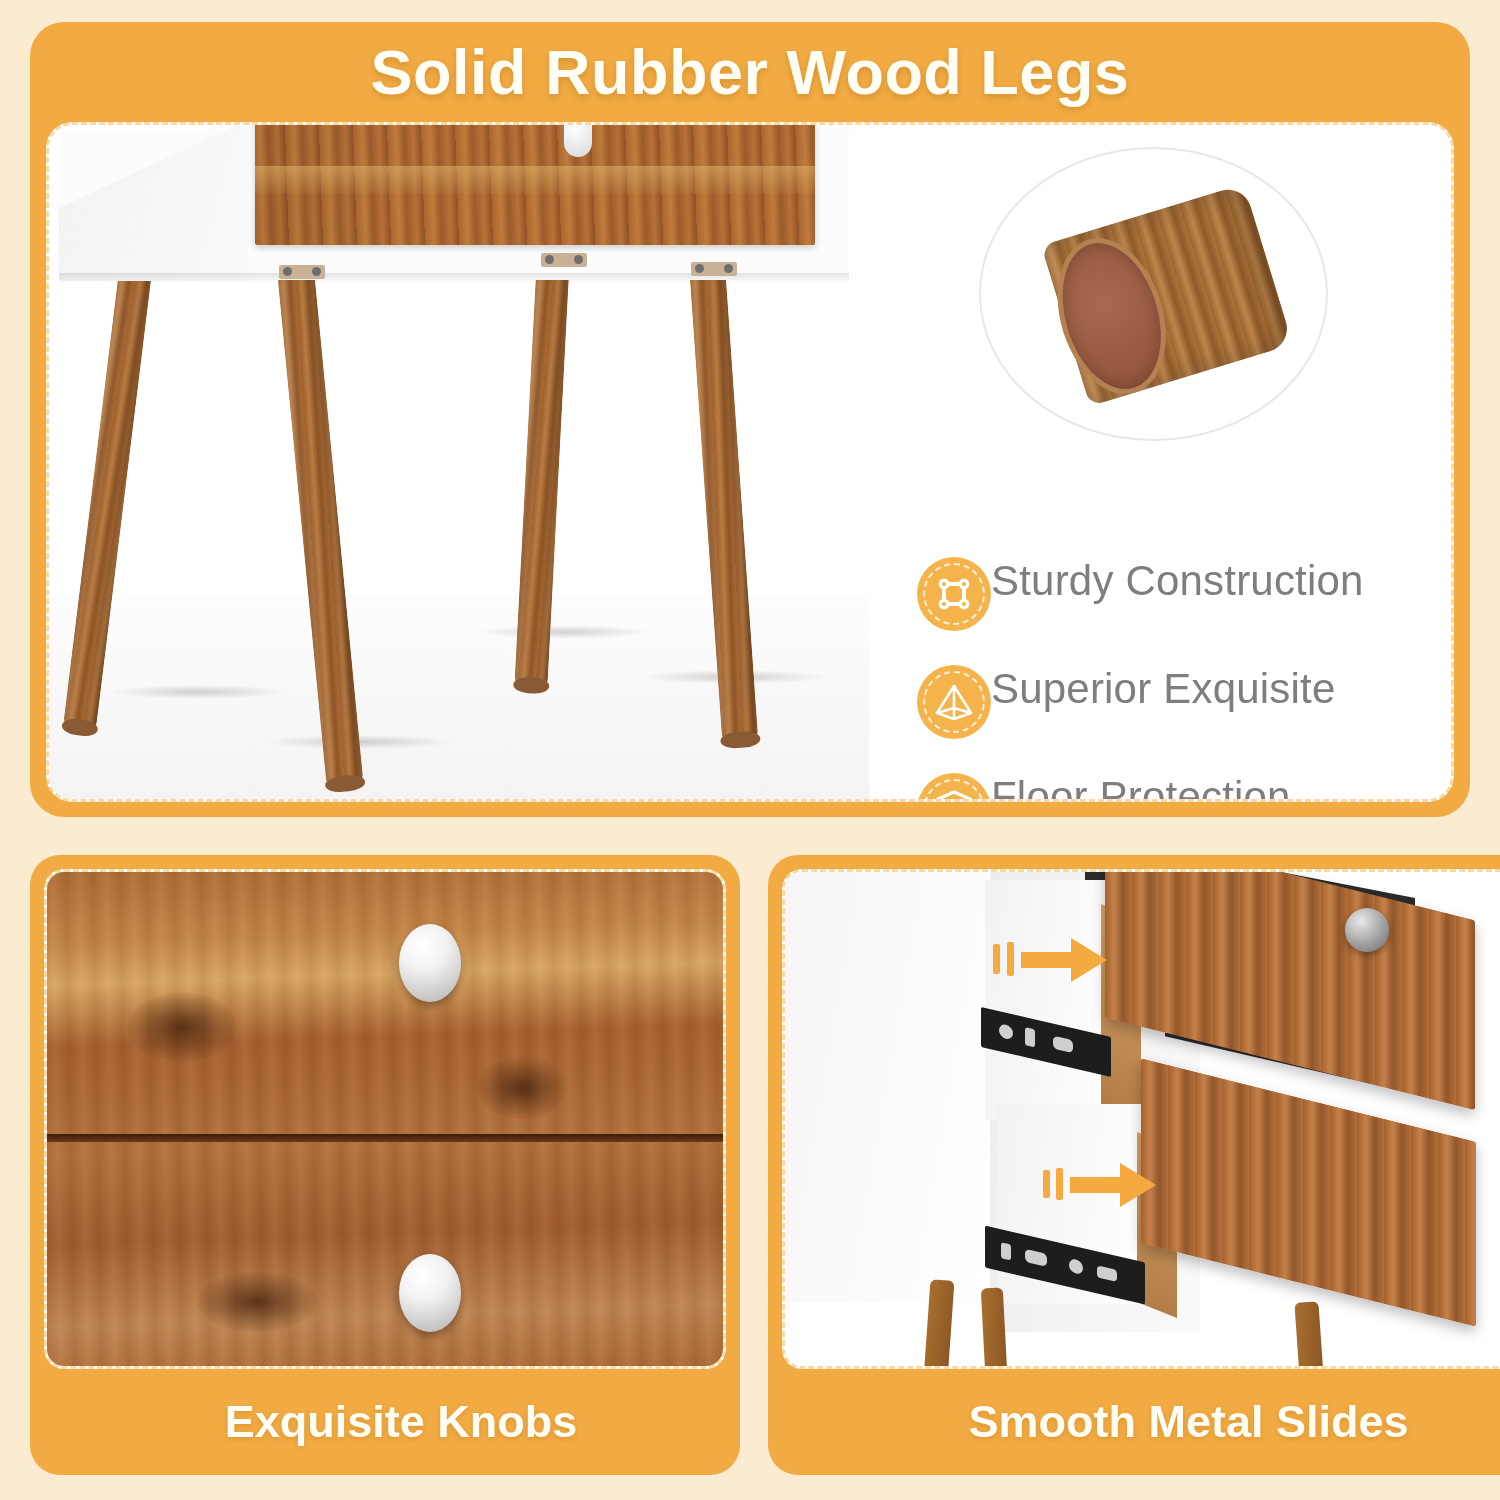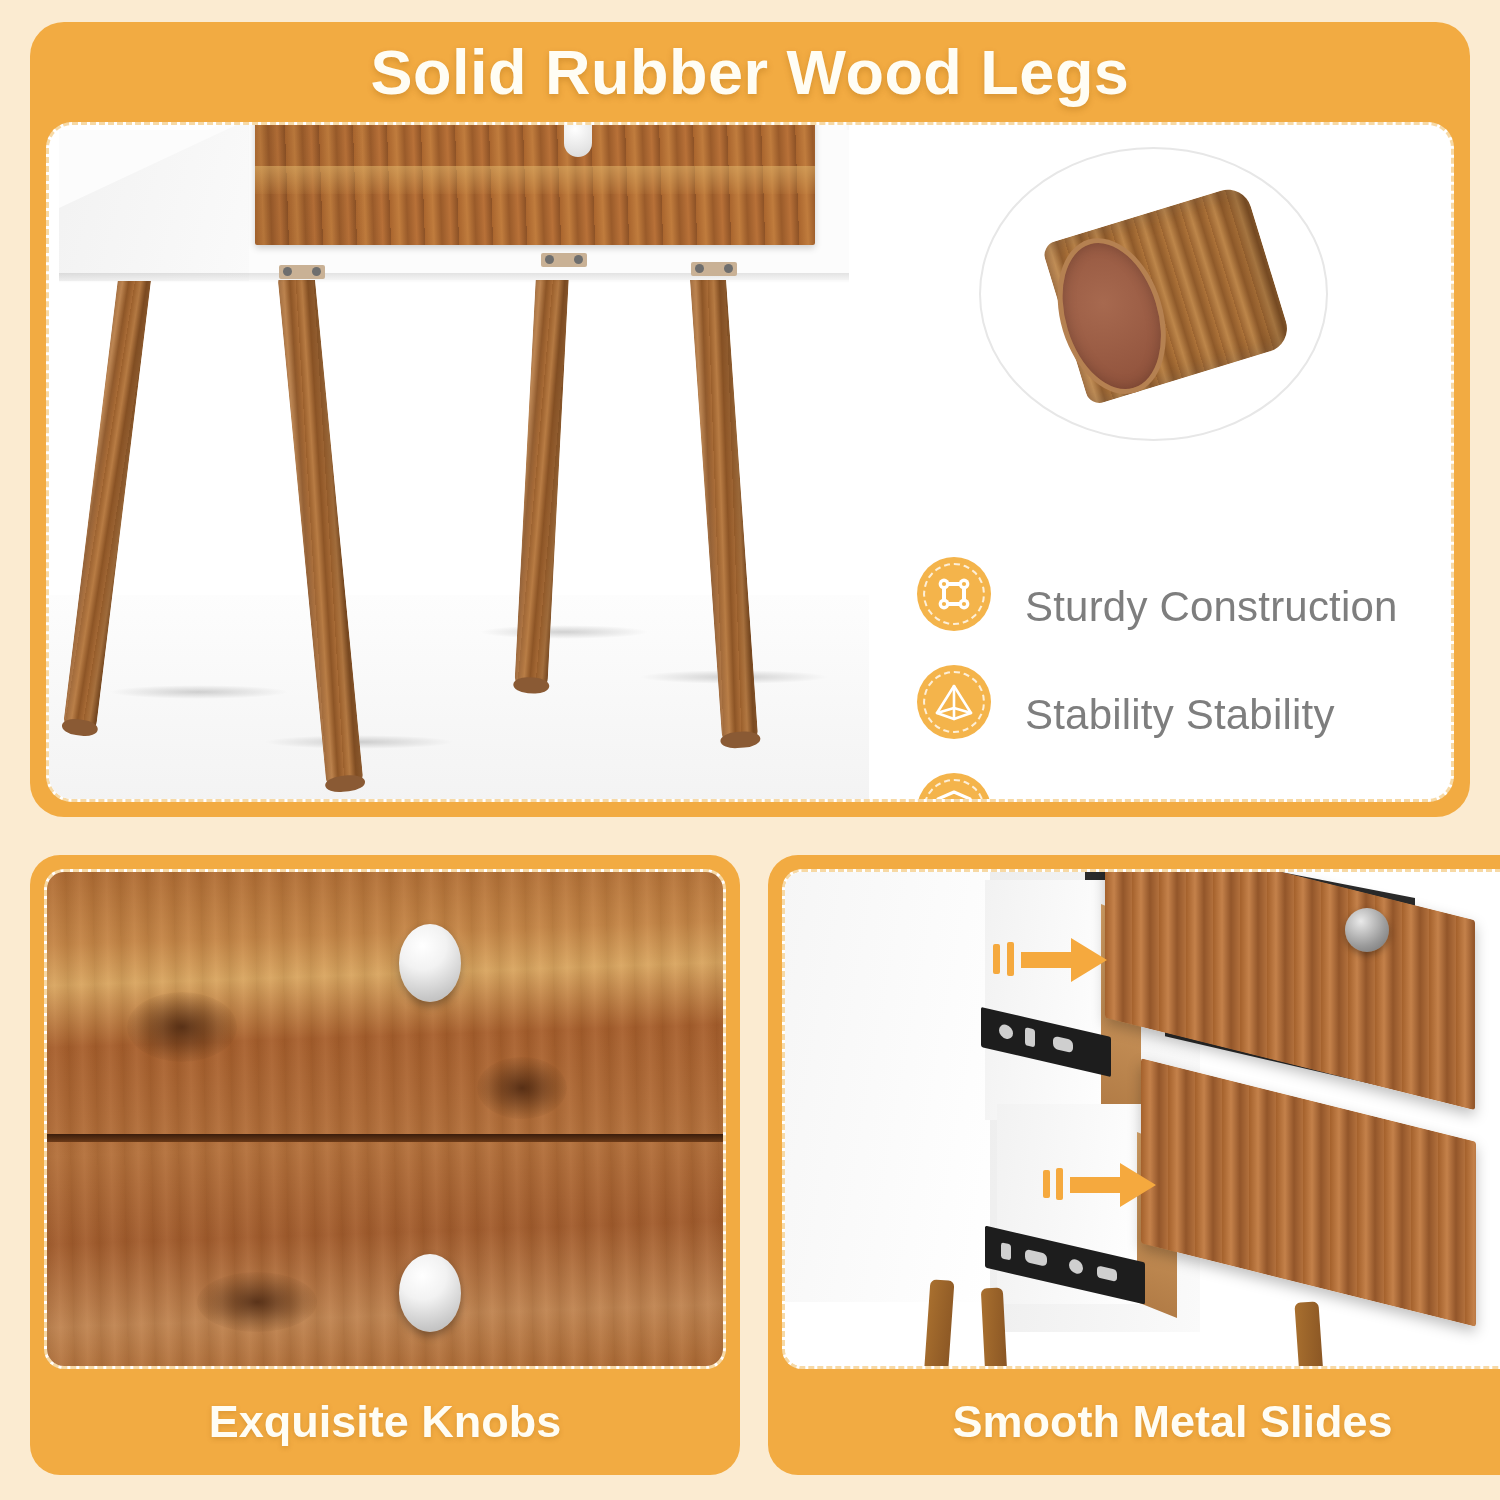--- a/index.html
+++ b/index.html
@@ -116,21 +116,21 @@
     border-radius:50%;
     box-shadow:inset 0 0 14px rgba(0,0,0,.22);
     border:5px solid #b58151;
   }
 
   
   .features{
     position:absolute;left:868px;top:432px;width:530px;
     display:flex;flex-direction:column;gap:34px;
   }
-  .feat{display:flex;align-items:flex-end;gap:34px;}
+  .feat{display:flex;align-items:flex-start;}
   .badge{
     position:relative;width:74px;height:74px;border-radius:50%;
     background:#f4b44b;flex:0 0 auto;
     display:flex;align-items:center;justify-content:center;
   }
   .badge:before{
     content:"";position:absolute;inset:6px;border-radius:50%;
     border:2px dashed rgba(255,255,255,.78);
   }
   .badge svg{position:relative;z-index:2;}
@@ -144,21 +144,21 @@
     background:#f2ab42;border-radius:30px;overflow:hidden;
   }
   .bot-left{left:30px;width:710px;}
   .bot-right{left:768px;width:809px;}
   .bot-img{
     position:absolute;left:14px;top:14px;right:14px;height:500px;
     border-radius:20px;border:3px dashed #f7d9a5;box-sizing:border-box;overflow:hidden;
     background:#fff;
   }
   .bot-caption{
-    position:absolute;left:0;bottom:0;width:100%;height:106px;
+    position:absolute;left:16px;bottom:0;width:100%;height:106px;
     display:flex;align-items:center;justify-content:center;
   }
   .bot-caption span{
     color:#fffdf4;font-size:45px;font-weight:600;
     text-shadow:0 2px 5px rgba(150,90,10,.25);white-space:nowrap;
   }
 
   
   .wood-fill{
     position:absolute;inset:0;
@@ -321,21 +321,21 @@
         <div class="feat">
           <div class="badge">
             <svg width="44" height="44" viewBox="0 0 44 44">
               <g stroke="#ffffff" stroke-width="2.6" fill="none" stroke-linejoin="round" stroke-linecap="round">
                 <path d="M22 6 L39 33 L22 39 L5 33 Z"></path>
                 <path d="M22 6 L22 39"></path>
                 <path d="M5 33 L22 28 L39 33"></path>
               </g>
             </svg>
           </div>
-          <div class="feat-label">Stability Stability</div>
+          <div class="feat-label">Superior Exquisite</div>
         </div>
 
         <div class="feat">
           <div class="badge">
             <svg width="42" height="44" viewBox="0 0 42 44">
               <path d="M21 4 L37 11 V24 C37 33 30 38 21 41 C12 38 5 33 5 24 V11 Z" fill="none" stroke="#ffffff" stroke-width="3.2" stroke-linejoin="round"></path>
               <path d="M13.5 22.5 L19 28.5 L29 15.5" fill="none" stroke="#ffffff" stroke-width="3.2" stroke-linecap="round" stroke-linejoin="round"></path>
             </svg>
           </div>
           <div class="feat-label">Floor Protection</div>

